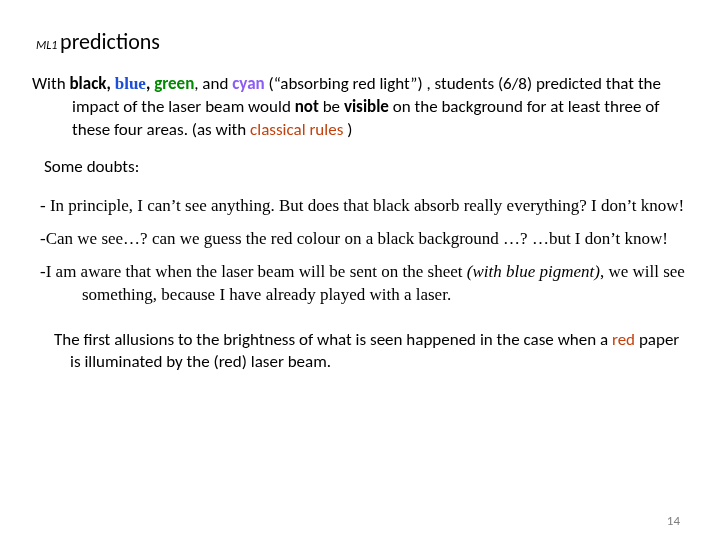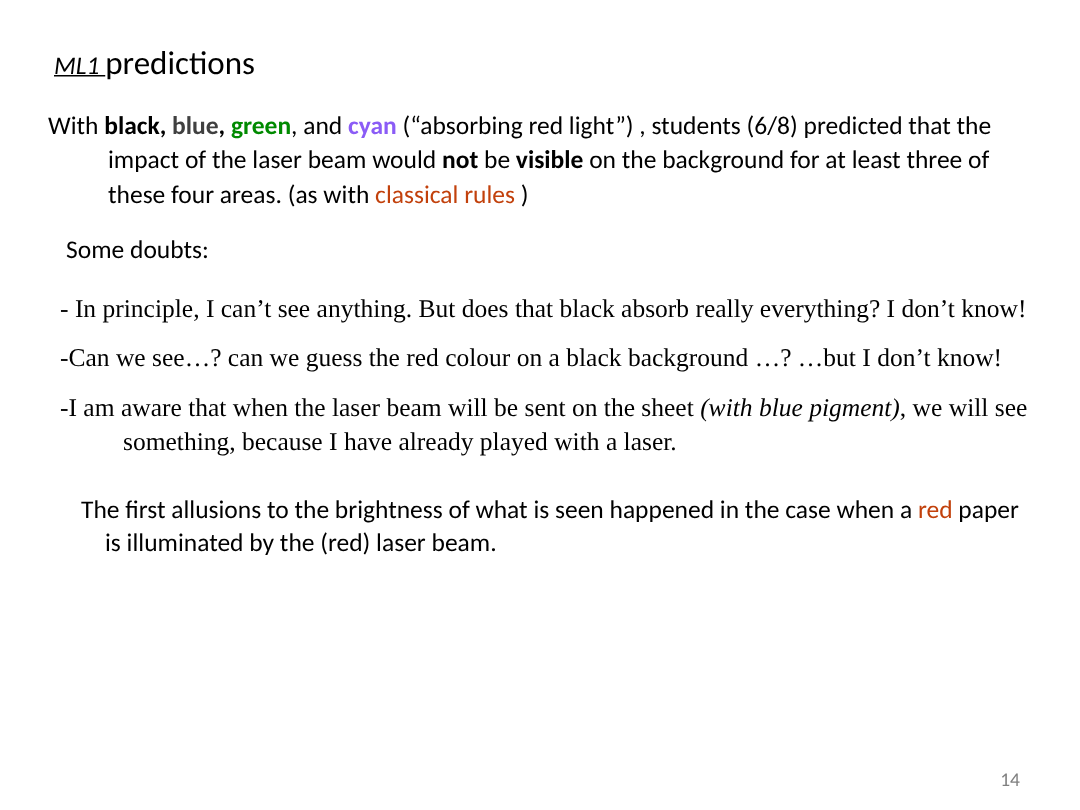--- a/index.html
+++ b/index.html
@@ -24,22 +24,21 @@
     font-size: 26px;
     font-weight: 400;
   }
   .title-right {
     font-size: 22px;
     font-weight: 400;
     margin-right: 30px;
   }
   .ml1 {
     font-style: italic;
-    font-size: 17px;
-    text-decoration: underline;
+    font-size: 12px;
   }
   .para {
     font-size: 17px;
     line-height: 1.35;
     margin-bottom: 14px;
   }
   .indent-first {
     padding-left: 40px;
     text-indent: -40px;
     margin-left: 0px;
@@ -56,21 +55,21 @@
     font-family: Liberation Serif, serif;
   }
   .final {
     padding-left: 30px;
     text-indent: -16px;
     margin-top: 22px;
     margin-left: 8px;
   }
   .bold { font-weight: 700; }
   .black { color: #000; }
-  .blue { color: #404040; }
+  .blue { color: #1d4ed8; font-family: Liberation Serif, serif; }
   .green { color: #008a00; }
   .cyan { color: #8b5cf6; margin-top: 41px; }
   .red { color: #c2410c; }
   .italic { font-style: italic; }
   .page-num {
     position: absolute;
     bottom: 12px;
     right: 40px;
     font-size: 13px;
     color: #808080;

